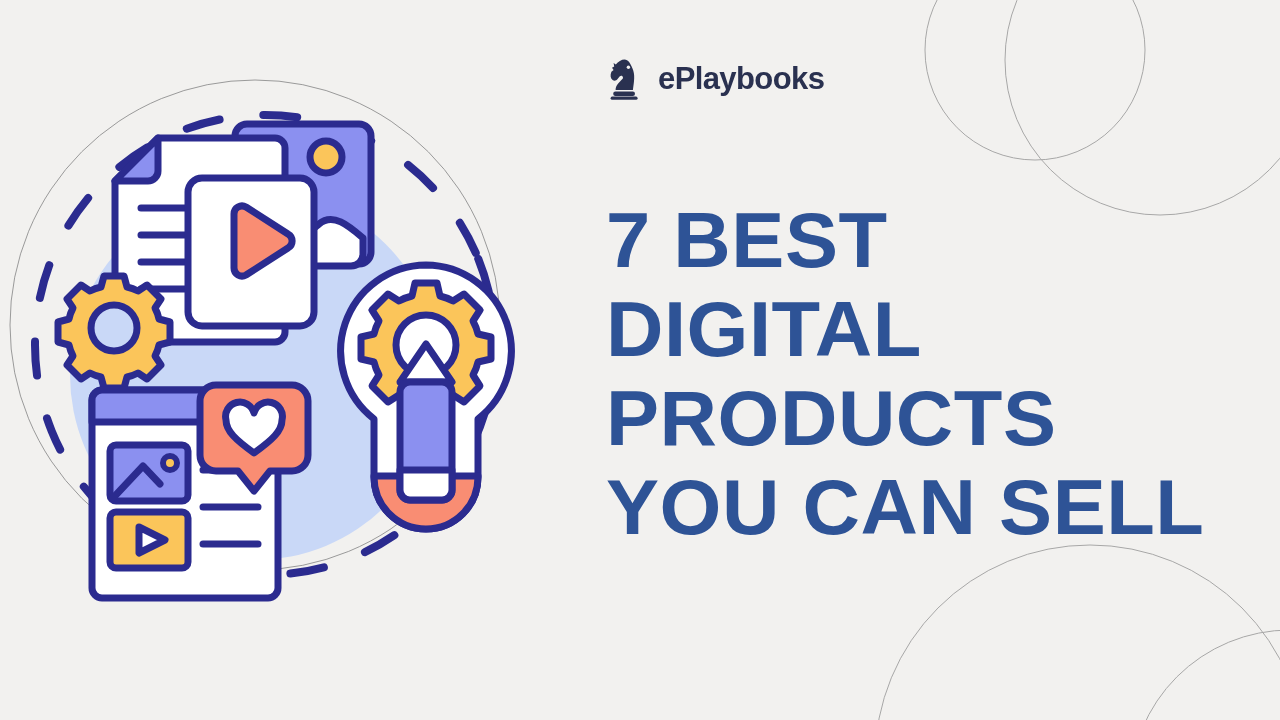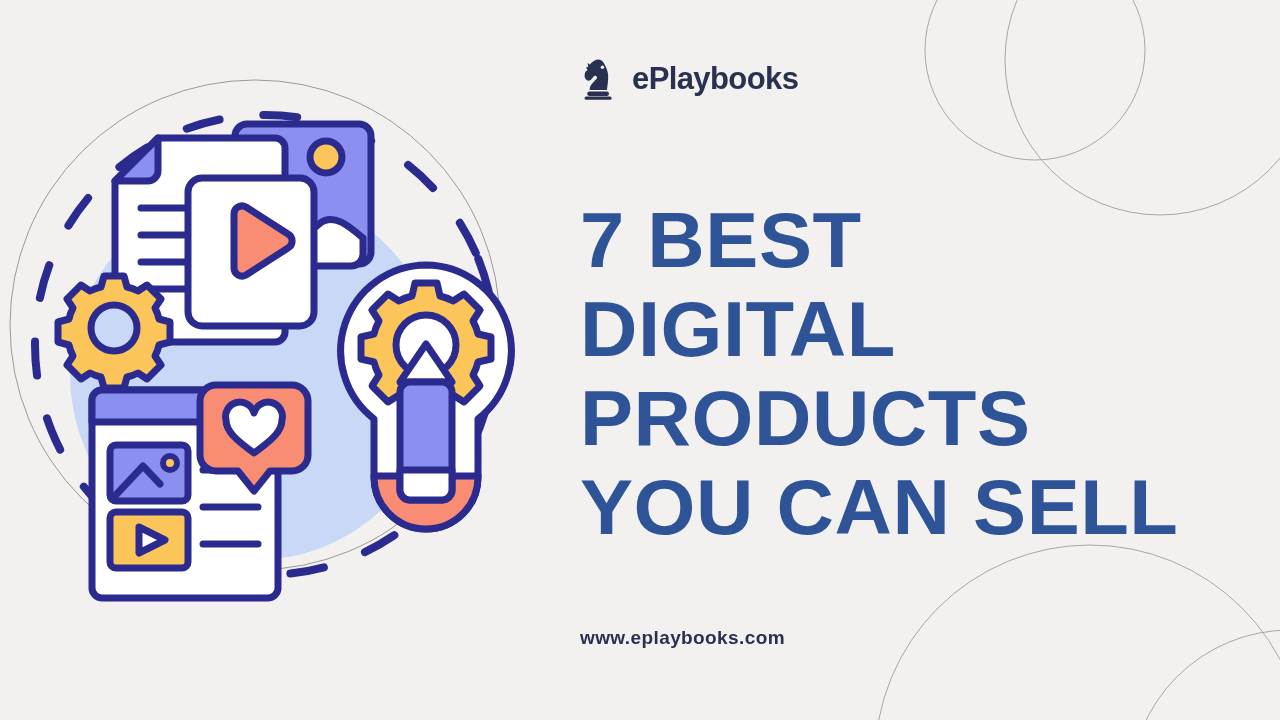--- a/index.html
+++ b/index.html
@@ -32,21 +32,21 @@
     position: absolute;
     left: 0px;
     top: 0px;
     width: 560px;
     height: 720px;
   }
 
   
   #right-col {
     position: absolute;
-    left: 578px;
+    left: 604px;
     top: 0;
     width: 660px;
     height: 659px;
   }
 
   #brand {
     position: absolute;
     top: 56px;
     left: 0;
     display: flex;
@@ -211,16 +211,15 @@
       <div id="brand-name">ePlaybooks</div>
     </div>
 
     <div id="headline">
       <span class="headline-line">7 BEST</span>
       <span class="headline-line">DIGITAL</span>
       <span class="headline-line">PRODUCTS</span>
       <span class="headline-line">YOU CAN SELL</span>
     </div>
 
-    <div id="site-url">www.eplaybooks.com</div>
 
   </div>
 </div>
 
 </body></html>

